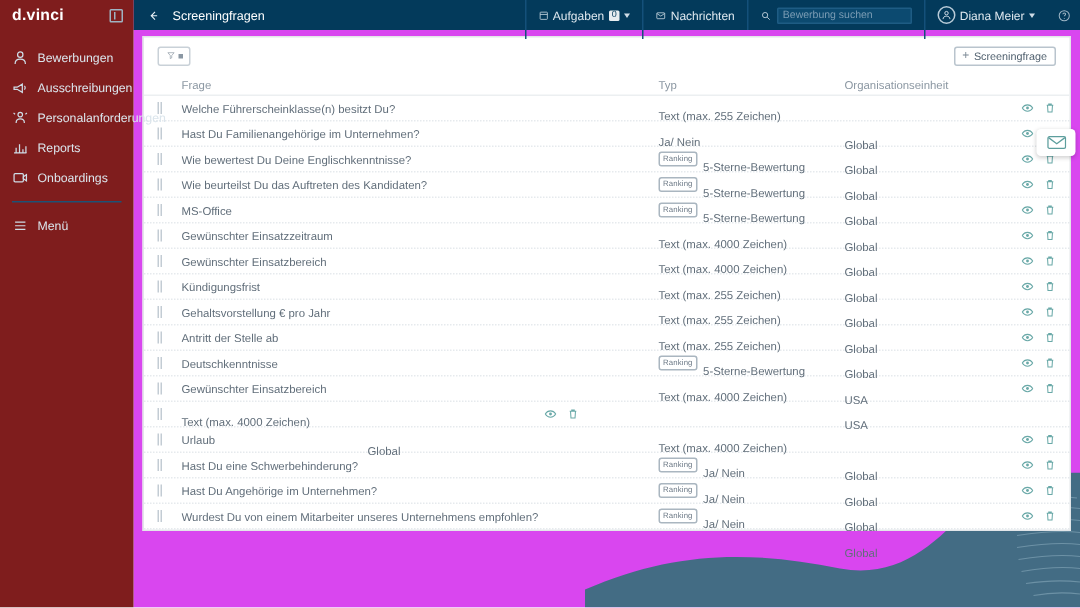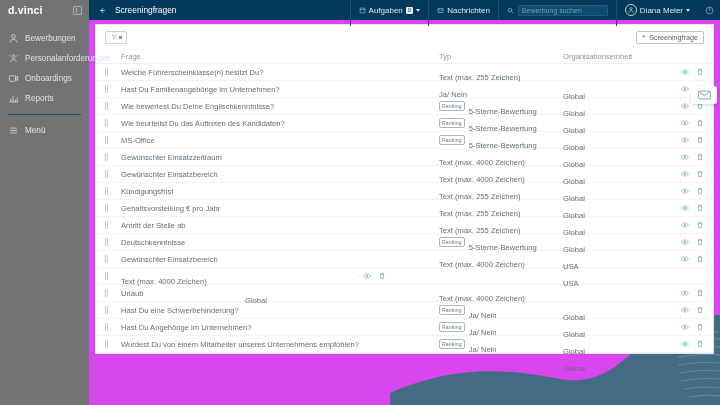--- a/index.html
+++ b/index.html
@@ -7,21 +7,21 @@
   body{
     font-family:"Liberation Sans", sans-serif;
     font-size:11px;
     background:#f4f5f6;
     color:#5a6570;
   }
   #app{ position:relative; width:720px; height:405px; display:flex; }
 
   
   .sidebar{
-    width:89px; height:405px; background:#737373; color:#fff;
+    width:89px; height:405px; background:#7f1d1d; color:#fff;
     flex:0 0 89px; position:relative; z-index:5;
   }
   .brand{
     height:20px; display:flex; align-items:center; justify-content:space-between;
     padding:0 7px 0 8px;
   }
   .brand-name{ font-size:10.5px; font-weight:bold; letter-spacing:.2px; color:#fff; }
   .brand-toggle{ width:9px;height:9px;border:1px solid #9fb3c2;border-radius:1px;position:relative; }
   .brand-toggle:after{content:"";position:absolute;left:2px;top:1px;width:1px;height:5px;background:#9fb3c2;}
   .nav{ padding-top:8px; }
@@ -148,50 +148,59 @@
       <div class="nav-item">
         <span class="nav-ico">
           <svg viewBox="0 0 16 16" fill="none" stroke="#cfdde7" stroke-width="1.2">
             <circle cx="8" cy="5" r="2.6"></circle>
               <path d="M3 14c0-3 2.3-4.6 5-4.6S13 11 13 14"></path>
           </svg>
         </span>
         <span>Bewerbungen</span>
       </div>
 
+      <div class="nav-item">
+        <span class="nav-ico">
+          <svg viewBox="0 0 16 16" fill="none" stroke="#cfdde7" stroke-width="1.2">
+            <path d="M2 7.5v2h3l5 3V4.5l-5 3z"></path>
+              <path d="M12 6.2c1 .9 1 2.7 0 3.6"></path>
+          </svg>
+        </span>
+        <span>Ausschreibungen</span>
+      </div>
 
       <div class="nav-item">
         <span class="nav-ico">
           <svg viewBox="0 0 16 16" fill="none" stroke="#cfdde7" stroke-width="1.2">
             <circle cx="8" cy="5" r="2.2"></circle>
               <path d="M4 13c0-2.4 1.8-3.8 4-3.8s4 1.4 4 3.8"></path>
             <path d="M1.5 3.5l1.5 1M14.5 3.5l-1.5 1"></path>
           </svg>
         </span>
         <span>Personalanforderungen</span>
       </div>
 
       <div class="nav-item">
         <span class="nav-ico">
           <svg viewBox="0 0 16 16" fill="none" stroke="#cfdde7" stroke-width="1.2">
-            <rect x="2" y="4" width="9" height="8" rx="1"></rect>
-              <path d="M11 7l3-2v6l-3-2z"></path>
+            <path d="M2 13h12"></path>
+              <path d="M4 13V8M7.3 13V4.5M10.6 13V9.5M13.5 13V6.5"></path>
           </svg>
         </span>
-        <span>Onboardings</span>
+        <span>Reports</span>
       </div>
 
       <div class="nav-item">
         <span class="nav-ico">
           <svg viewBox="0 0 16 16" fill="none" stroke="#cfdde7" stroke-width="1.2">
-            <path d="M2 13h12"></path>
-              <path d="M4 13V8M7.3 13V4.5M10.6 13V9.5M13.5 13V6.5"></path>
+            <rect x="2" y="4" width="9" height="8" rx="1"></rect>
+              <path d="M11 7l3-2v6l-3-2z"></path>
           </svg>
         </span>
-        <span>Reports</span>
+        <span>Onboardings</span>
       </div>
 
       <div class="nav-sep"></div>
 
       <div class="nav-item">
         <span class="nav-ico">
           <svg viewBox="0 0 16 16" fill="none" stroke="#cfdde7" stroke-width="1.2">
             <path d="M3 4.5h10M3 8h10M3 11.5h10"></path>
           </svg>
         </span>

